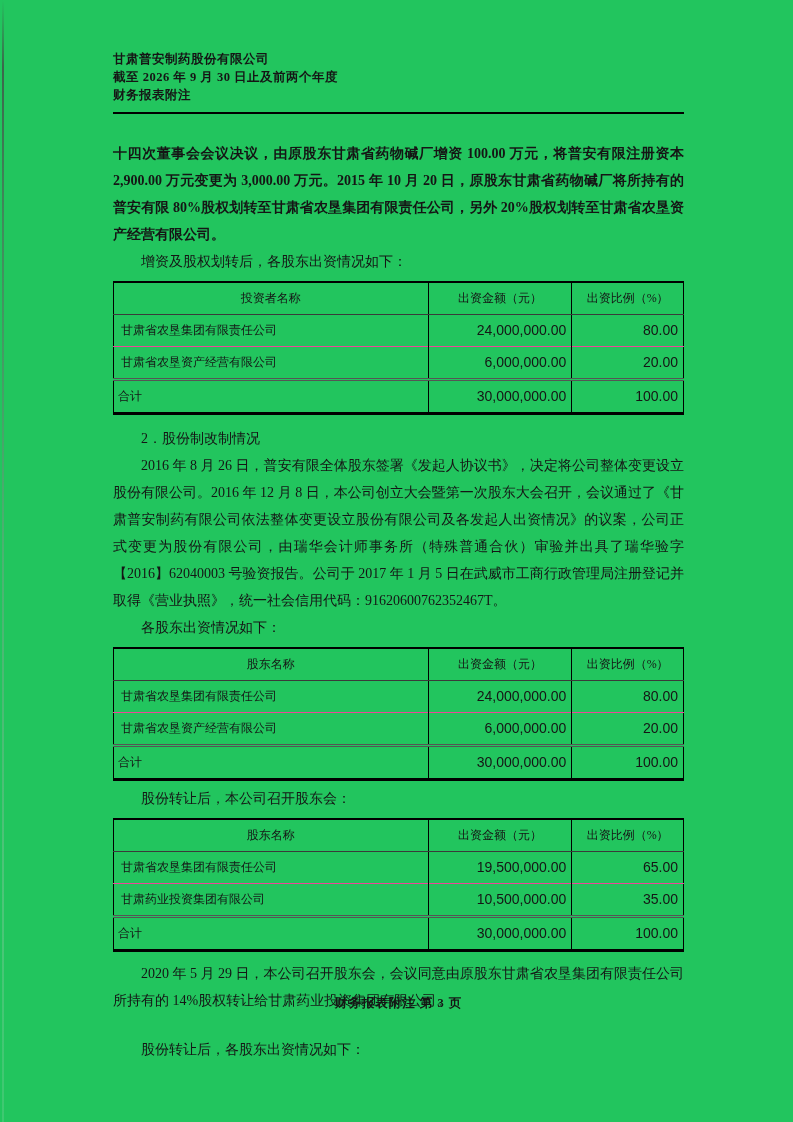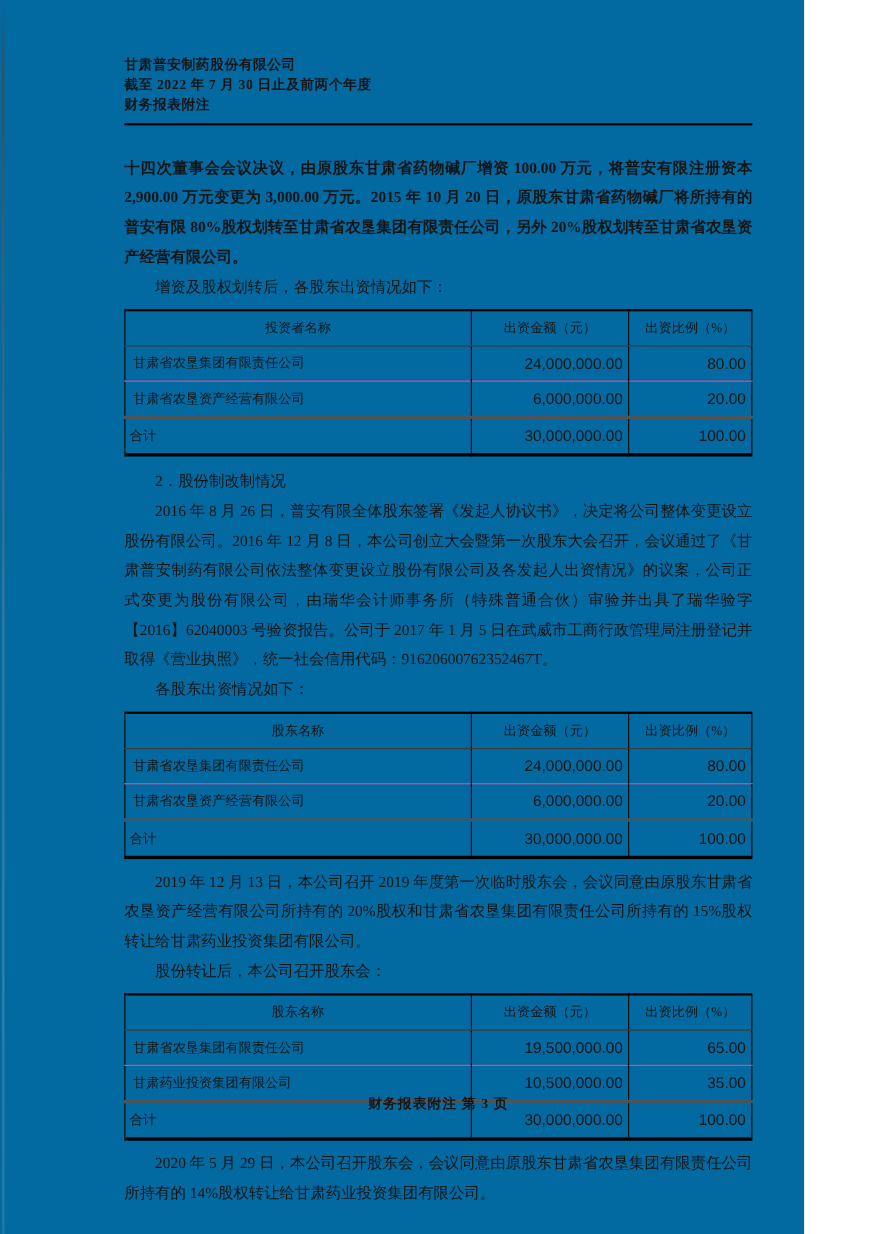--- a/index.html
+++ b/index.html
@@ -3,23 +3,23 @@
 <meta charset="utf-8">
 <style>
   * { box-sizing: border-box; margin: 0; padding: 0; }
   html, body { background: #ffffff; }
   body {
     font-family: "Liberation Serif", "DejaVu Serif", serif;
     color: #151515;
   }
   .page {
     position: relative;
-    width: 731px;
+    width: 793px;
     height: 1122px;
-    background: #0369a1;
+    background: #22c55e;
     overflow: hidden;
   }
   .scan-edge {
     position: absolute;
     left: 2px; top: 0;
     width: 2px; height: 100%;
     background: linear-gradient(to bottom,
       rgba(80,80,80,0.0) 0%,
       rgba(70,70,70,0.75) 6%,
       rgba(90,90,90,0.55) 20%,
@@ -113,21 +113,21 @@
 </head>
 <body>
 
 <div class="page">
   <div class="scan-edge"></div>
 
   <div class="content">
 
     <div class="doc-header">
       <p>甘肃普安制药股份有限公司</p>
-      <p>截至 2022 年 7 月 30 日止及前两个年度</p>
+      <p>截至 2026 年 9 月 30 日止及前两个年度</p>
       <p>财务报表附注</p>
     </div>
     <div class="header-rule"></div>
 
     <div class="body-text">
 
       <p class="para no-indent first">十四次董事会会议决议，由原股东甘肃省药物碱厂增资 100.00 万元，将普安有限注册资本 2,900.00 万元变更为 3,000.00 万元。2015 年 10 月 20 日，原股东甘肃省药物碱厂将所持有的普安有限 80%股权划转至甘肃省农垦集团有限责任公司，另外 20%股权划转至甘肃省农垦资产经营有限公司。</p>
       <p class="lead">增资及股权划转后，各股东出资情况如下：</p>
 
       <table class="fin-table">
@@ -191,21 +191,20 @@
             <td class="num">20.00</td>
           </tr>
           <tr class="total">
             <td class="name">合计</td>
             <td class="num">30,000,000.00</td>
             <td class="num">100.00</td>
           </tr>
         </tbody>
       </table>
 
-      <p class="para mt8">2019 年 12 月 13 日，本公司召开 2019 年度第一次临时股东会，会议同意由原股东甘肃省农垦资产经营有限公司所持有的 20%股权和甘肃省农垦集团有限责任公司所持有的 15%股权转让给甘肃药业投资集团有限公司。</p>
       <p class="lead">股份转让后，本公司召开股东会：</p>
 
       <table class="fin-table">
         <colgroup>
             <col class="c1">
             <col class="c2">
             <col class="c3">
           </colgroup>
         <thead>
           <tr>

